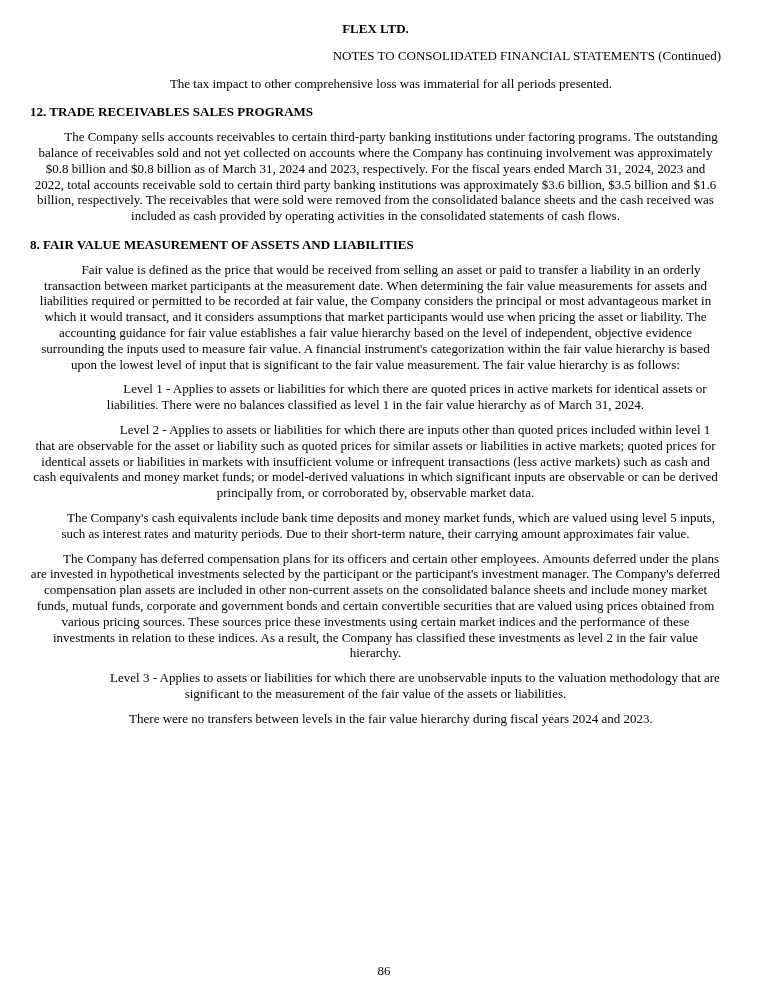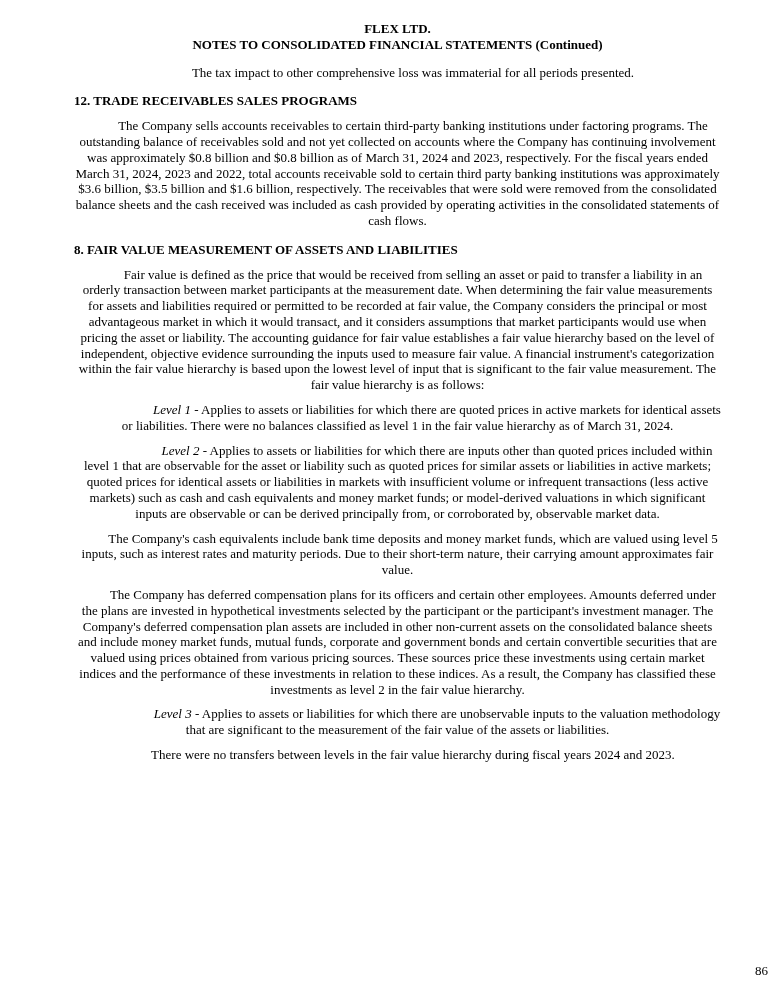--- a/index.html
+++ b/index.html
@@ -14,55 +14,55 @@
     font-family: "Liberation Serif", "DejaVu Serif", serif;
     font-size: 13px;
     line-height: 15.8px;
     color: #000000;
     -webkit-font-smoothing: antialiased;
   }
   .page {
     box-sizing: border-box;
     width: 768px;
     height: 1000px;
-    padding: 21px 47px 0 74px;
+    padding: 21px 47px 0 30px;
     position: relative;
   }
   .doc-title {
     text-align: center;
     font-weight: bold;
   }
   .doc-subtitle {
-    text-align: center;
-    font-weight: bold;
+    text-align: right;
+    font-weight: normal;
+    margin-top: 11px;
   }
   .para {
     margin: 9px 0 0 0;
     text-indent: 31px;
     text-align: center;
   }
   .para.first {
     margin-top: 12px;
   }
   .section-heading {
     font-size: 13px;
     font-weight: bold;
     margin: 13px 0 0 0;
     line-height: 15.8px;
   }
   .lead-italic {
-    font-style: italic;
     margin-left: 48px;
   }
   .page-footer {
     position: absolute;
     left: 0;
     right: 0;
     bottom: 21px;
-    text-align: right;
+    text-align: center;
   }
 </style>
 </head>
 <body>
 
 <div class="page">
 
   <header>
     <div class="doc-title">FLEX LTD.</div>
     <div class="doc-subtitle">NOTES TO CONSOLIDATED FINANCIAL STATEMENTS (Continued)</div>

